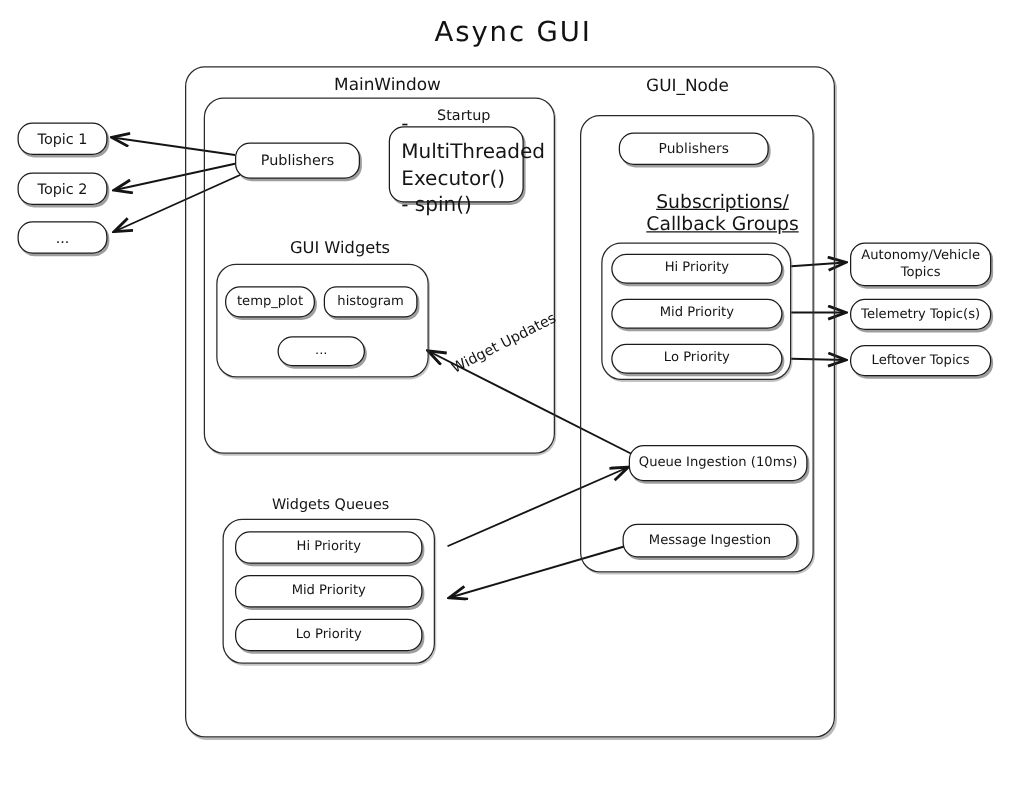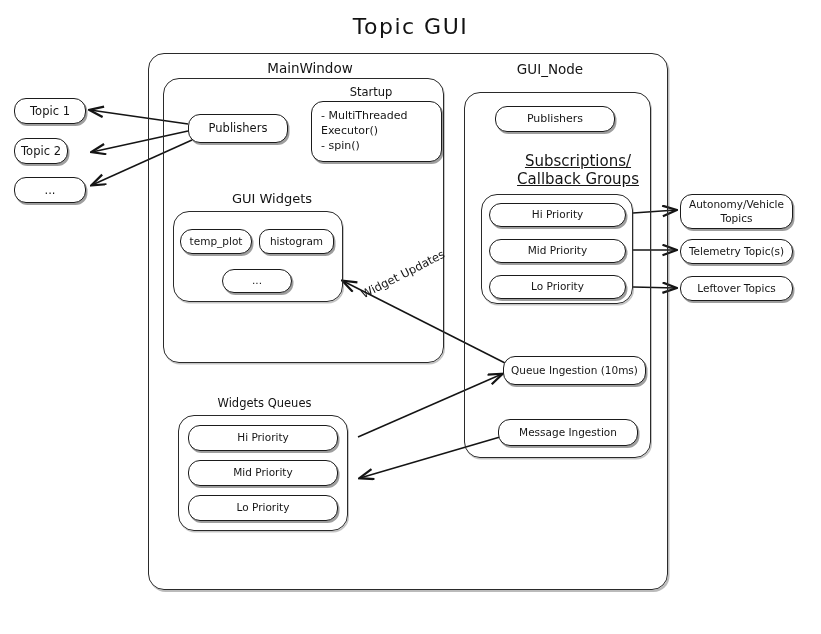--- a/index.html
+++ b/index.html
@@ -77,21 +77,21 @@
     font-size: 11.5px;
     white-space: nowrap;
     transform-origin: left center;
   }
 </style>
 </head>
 <body>
 
 <div id="canvas">
 
-  <div id="title">Topic GUI</div>
+  <div id="title">Async GUI</div>
 
   <svg class="wires" viewBox="0 0 821 634">
     <defs>
       <marker id="ah" markerWidth="11" markerHeight="11" refX="9.5" refY="4" orient="auto">
         <path d="M0.5,0.5 L10,4 L0.5,7.5" fill="none" stroke="#141414" stroke-width="1.4"></path>
       </marker>
     </defs>
 
     <path d="M188,124 L90,110" marker-end="url(#ah)"></path>
     <path d="M188,131 L92,152" marker-end="url(#ah)"></path>
@@ -104,38 +104,38 @@
     <path d="M505,363 L343,281" marker-end="url(#ah)"></path>
 
     <path d="M358,437 L502,374" marker-end="url(#ah)"></path>
 
     <path d="M500,437 L360,478" marker-end="url(#ah)"></path>
   </svg>
 
   <div class="box" style="left:14px; top:98px; width:72px; height:26px; font-size:11.5px;">
     <span>Topic 1</span>
   </div>
-  <div class="box" style="left:14px; top:138px; width:54px; height:26px; font-size:11.5px;">
+  <div class="box" style="left:14px; top:138px; width:72px; height:26px; font-size:11.5px;">
     <span>Topic 2</span>
   </div>
   <div class="box" style="left:14px; top:177px; width:72px; height:26px; font-size:11.5px;">
     <span>...</span>
   </div>
 
   <div class="container" style="left:148px; top:53px; width:520px; height:537px;"></div>
 
   <div class="caption" style="left:210px; top:60px; width:200px; font-size:13.5px;">MainWindow</div>
   <div class="container plain" style="left:163px; top:78px; width:281px; height:285px;"></div>
 
   <div class="box" style="left:188px; top:114px; width:100px; height:29px; font-size:11.5px;">
     <span>Publishers</span>
   </div>
 
   <div class="caption" style="left:311px; top:85px; width:120px; font-size:11.5px;">Startup</div>
-  <div class="box" style="left:311px; top:101px; width:131px; height:61px; font-size:11px; justify-content:flex-start; align-items:center; padding:0 0 0 9px; text-align:left;">
+  <div class="box" style="left:311px; top:101px; width:108px; height:61px; font-size:16px; justify-content:flex-start; align-items:center; padding:0 0 0 9px; text-align:left;">
     <span style="white-space:pre-line; line-height:1.35;">-  MultiThreaded
    Executor()
 -  spin()</span>
   </div>
 
   <div class="caption" style="left:177px; top:191px; width:190px; font-size:13px;">GUI Widgets</div>
   <div class="container plain" style="left:173px; top:211px; width:170px; height:91px;"></div>
 
   <div class="box" style="left:180px; top:229px; width:72px; height:25px; font-size:10.5px;">
     <span>temp_plot</span>

